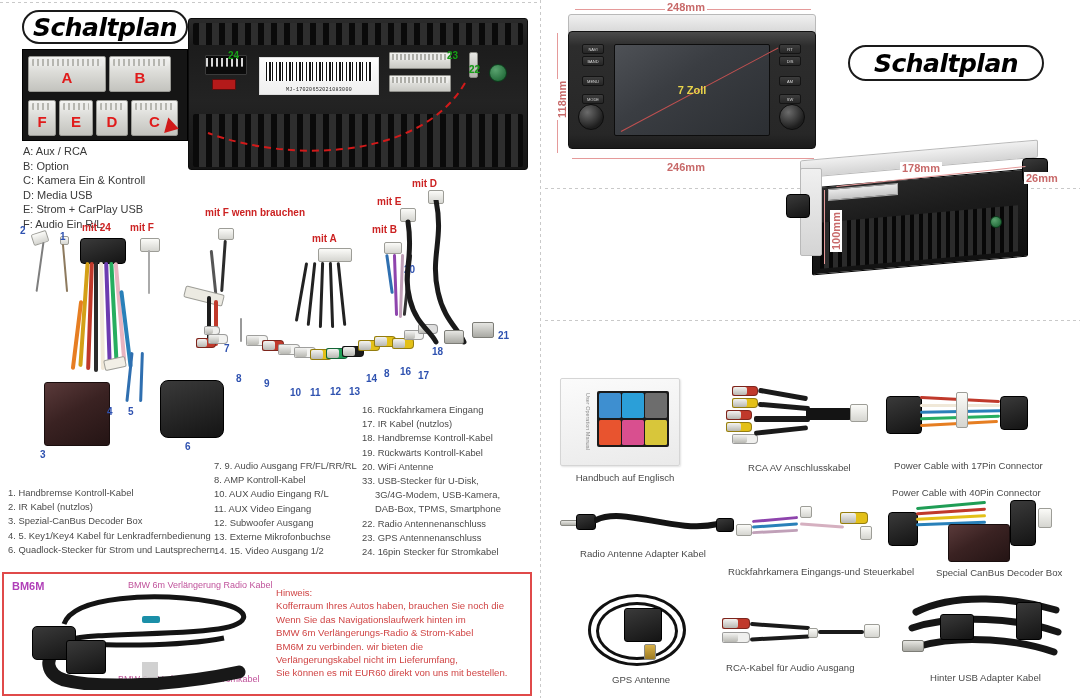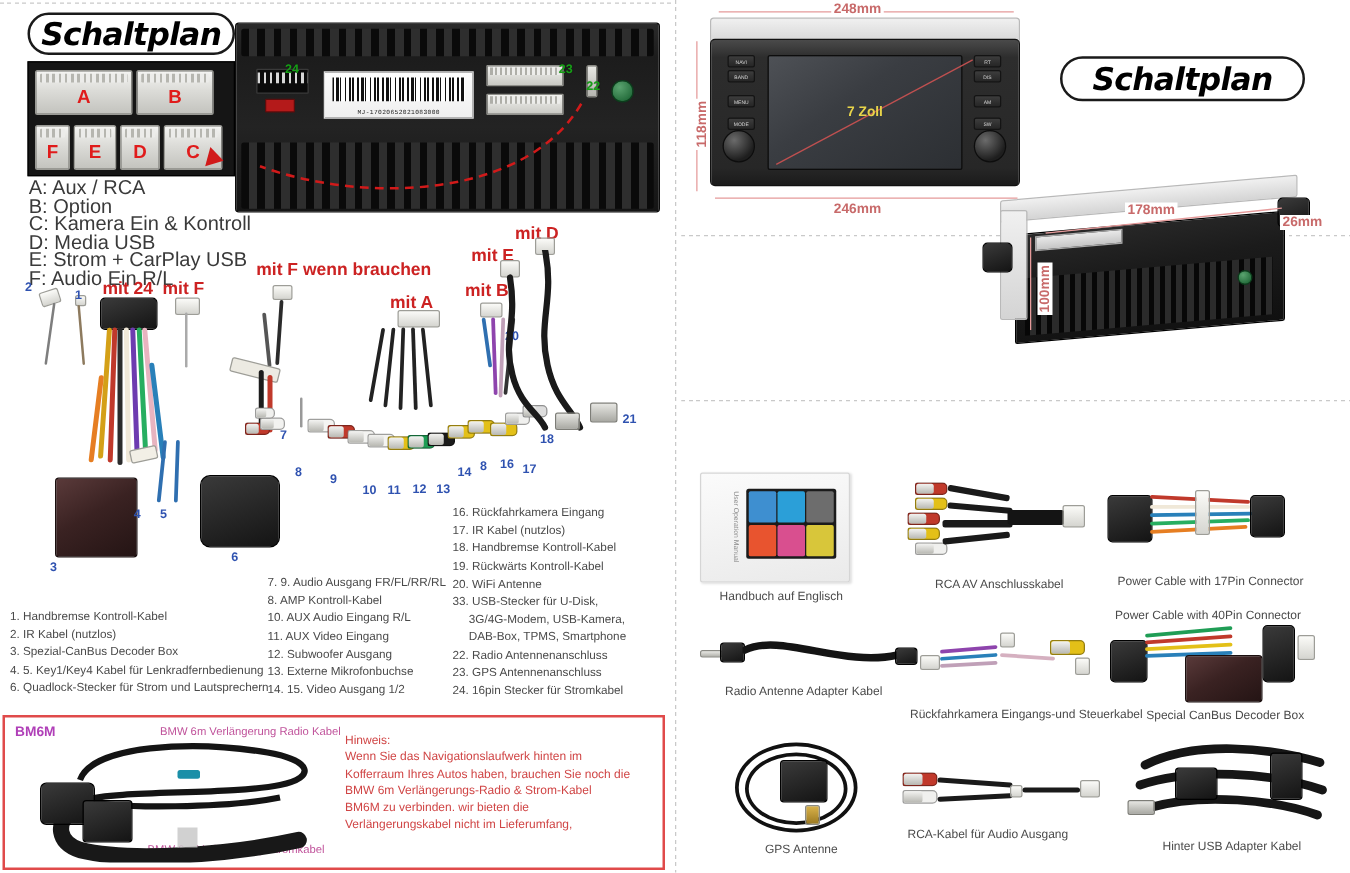--- a/index.html
+++ b/index.html
@@ -62,21 +62,21 @@
     background:repeating-linear-gradient(to right,#b6b6b0 0 2px,#ececea 2px 5px);
     border-radius:1px;
   }
   .conn-letter {
     color:#e01b1b; font-weight:bold; font-size:15px;
     font-family:"Liberation Sans", sans-serif;
     position:relative; top:3px;
   }
 
   
-  .legend { position:absolute; font-size:16px; line-height:14.6px; color:#3a3a3a; }
+  .legend { position:absolute; font-size:11px; line-height:14.6px; color:#3a3a3a; }
   .legend div { white-space:nowrap; }
 
   
   .numlist { position:absolute; font-size:9.4px; line-height:14.2px; color:#4a4a4a; }
   .numlist div { white-space:nowrap; }
   .numlist .indent { padding-left:13px; }
 
   
   .hu-back {
     position:absolute;
@@ -120,21 +120,21 @@
   }
   .hu-red{ position:absolute; background:#b41a1a; border:1px solid #5b0d0d; border-radius:1px;}
   .hu-ant{ position:absolute; background:linear-gradient(180deg,#e8e8e4,#b4b4ae);
     border:1px solid #8a8a84; border-radius:2px;}
   .hu-gps{ position:absolute; background:radial-gradient(circle at 35% 30%,#5aa36f,#145c2c);
     border-radius:50%; border:1px solid #0c3d1c;}
   .gnum{ position:absolute; color:#16a016; font-weight:bold; font-size:10px;
     text-shadow:0 0 1px rgba(0,0,0,.35); font-family:"Liberation Sans",sans-serif;}
   .bnum{ position:absolute; color:#2f52b0; font-weight:bold; font-size:10px;
     font-family:"Liberation Sans",sans-serif;}
-  .rlabel{ position:absolute; color:#cc2222; font-weight:bold; font-size:14px;
+  .rlabel{ position:absolute; color:#cc2222; font-weight:bold; font-size:10px;
     font-family:"Liberation Sans",sans-serif; white-space:nowrap;}
   .arrow-red{ position:absolute; width:0;height:0;
     border-top:8px solid transparent; border-bottom:8px solid transparent;
     border-right:13px solid #d11a1a;}
 
   
   .dash-curve{position:absolute; pointer-events:none;}
 
   
   .wire{ position:absolute; border-radius:2px; }
@@ -469,25 +469,26 @@
       <path d="M30 52 C 60 60, 150 58, 190 50" stroke="#141414" stroke-width="5" fill="none"></path>
       <rect x="108" y="28" width="18" height="7" rx="2" fill="#1b8fa8"></rect>
       <path d="M24 60 C 10 70, 12 86, 30 92 C 70 102, 150 96, 205 84" stroke="#181818" stroke-width="13" fill="none" stroke-linecap="round"></path>
       <rect x="108" y="74" width="16" height="16" fill="#c9c9c9" opacity=".85"></rect>
     </svg>
     <div class="quad" style="left:28px;top:52px;width:44px;height:34px;border-radius:5px;"></div>
     <div class="quad" style="left:62px;top:66px;width:40px;height:34px;border-radius:3px;"></div>
 
     <div class="hinweis" style="left:272px;top:12px;">
       <div>Hinweis:</div>
+      <div>Kofferraum Ihres Autos haben, brauchen Sie noch die</div>
       <div>Wenn Sie das Navigationslaufwerk hinten im</div>
-      <div>Kofferraum Ihres Autos haben, brauchen Sie noch die</div>
       <div>BMW 6m Verlängerungs-Radio &amp; Strom-Kabel</div>
       <div>BM6M zu verbinden. wir bieten die</div>
       <div>Verlängerungskabel nicht im Lieferumfang,</div>
+      <div>Sie können es mit EUR60 direkt von uns mit bestellen.</div>
     </div>
   </div>
 
   <div class="pill" style="left:848px;top:45px;width:196px;height:36px;font-size:25px;">Schaltplan</div>
 
   <div>
     <div class="bracket" style="left:568px;top:14px;width:248px;height:22px;border-radius:3px;"></div>
     <div class="radio-face" style="left:568px;top:31px;width:248px;height:118px;"></div>
     <div class="screen" style="left:614px;top:44px;width:156px;height:92px;">
       <div class="screen-diag" style="left:6px;top:86px;width:178px;transform:rotate(-28deg);"></div>
@@ -607,21 +608,21 @@
   <div>
     <div class="quad" style="left:888px;top:512px;width:30px;height:34px;"></div>
     <div class="wire" style="left:916px;top:504px;width:70px;height:3px;background:#1f9d55;transform:rotate(-5deg);"></div>
     <div class="wire" style="left:916px;top:510px;width:70px;height:3px;background:#c0392b;transform:rotate(-4deg);"></div>
     <div class="wire" style="left:916px;top:516px;width:70px;height:3px;background:#e3c018;transform:rotate(-3deg);"></div>
     <div class="wire" style="left:916px;top:522px;width:70px;height:3px;background:#2980b9;transform:rotate(-2deg);"></div>
     <div class="blackbox" style="left:948px;top:524px;width:62px;height:38px;"></div>
     <div class="quad" style="left:1010px;top:500px;width:26px;height:46px;"></div>
     <div class="conn-white" style="left:1038px;top:508px;width:14px;height:20px;"></div>
   </div>
-  <div class="acc-cap" style="left:917px;top:567px;text-align:right;">Special CanBus Decoder Box</div>
+  <div class="acc-cap" style="left:936px;top:567px;text-align:right;">Special CanBus Decoder Box</div>
 
   <div>
     <div class="coil" style="left:588px;top:594px;width:98px;height:72px;"></div>
     <div class="coil" style="left:596px;top:602px;width:82px;height:58px;"></div>
     <div class="quad" style="left:624px;top:608px;width:38px;height:34px;border-radius:3px;"></div>
     <div class="hu-ant" style="left:644px;top:644px;width:12px;height:16px;background:linear-gradient(180deg,#d9b24a,#9c7a22);"></div>
   </div>
   <div class="acc-cap" style="left:612px;top:674px;">GPS Antenne</div>
 
   <div>

